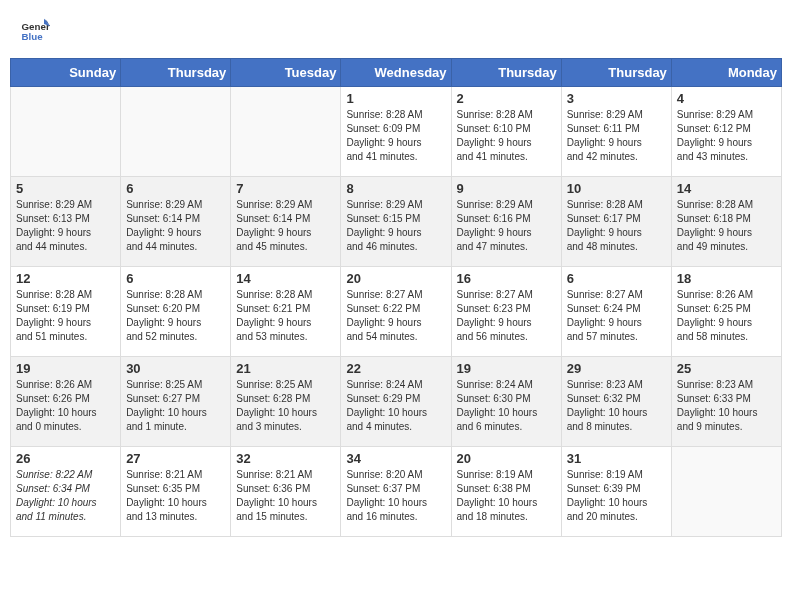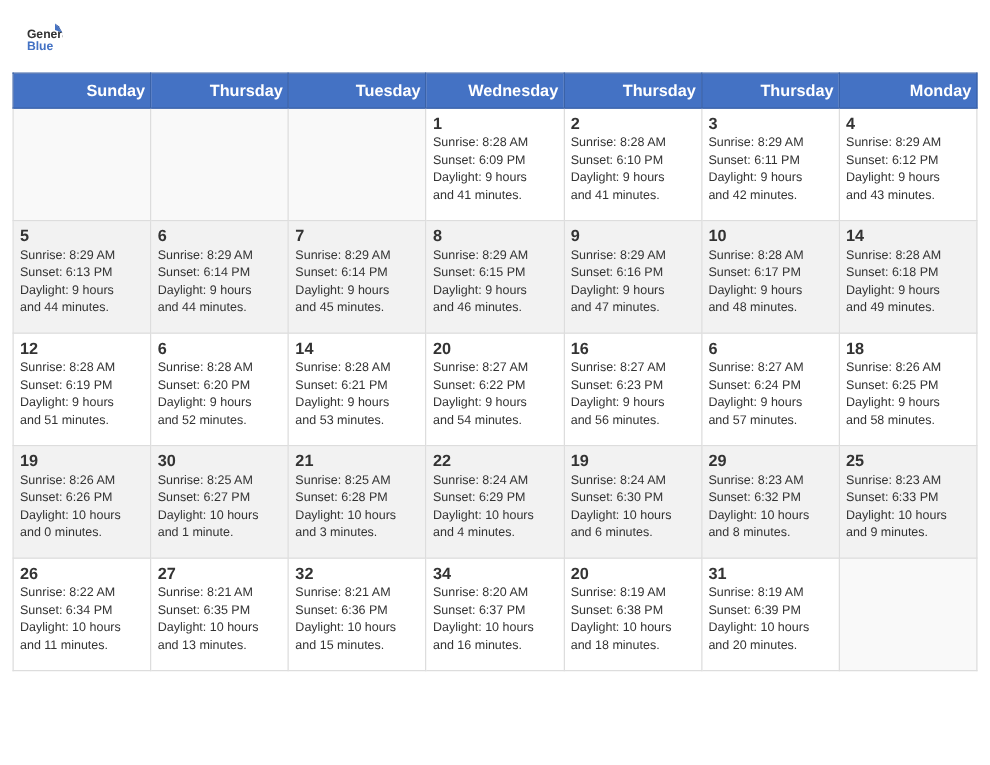--- a/index.html
+++ b/index.html
@@ -298,21 +298,21 @@
           <span class="day-number">25</span>
           <div class="day-info" style="white-space: pre-line;">Sunrise: 8:23 AM
 Sunset: 6:33 PM
 Daylight: 10 hours
 and 9 minutes.</div>
         </td>
       </tr>
       <tr>
         <td>
           <span class="day-number">26</span>
-          <div class="day-info" style="white-space: pre-line;">Sunrise: 8:22 AM
+          <div class="day-info" style="white-space: pre-line; font-style: italic;">Sunrise: 8:22 AM
 Sunset: 6:34 PM
 Daylight: 10 hours
 and 11 minutes.</div>
         </td>
         <td>
           <span class="day-number">27</span>
           <div class="day-info" style="white-space: pre-line;">Sunrise: 8:21 AM
 Sunset: 6:35 PM
 Daylight: 10 hours
 and 13 minutes.</div>

